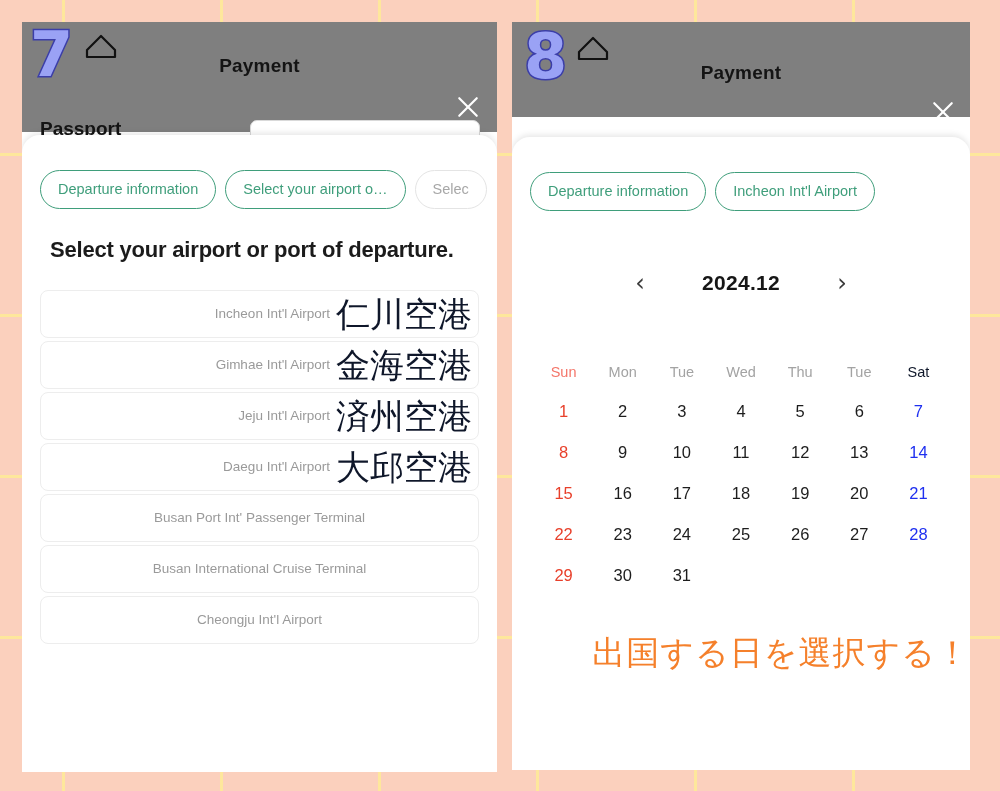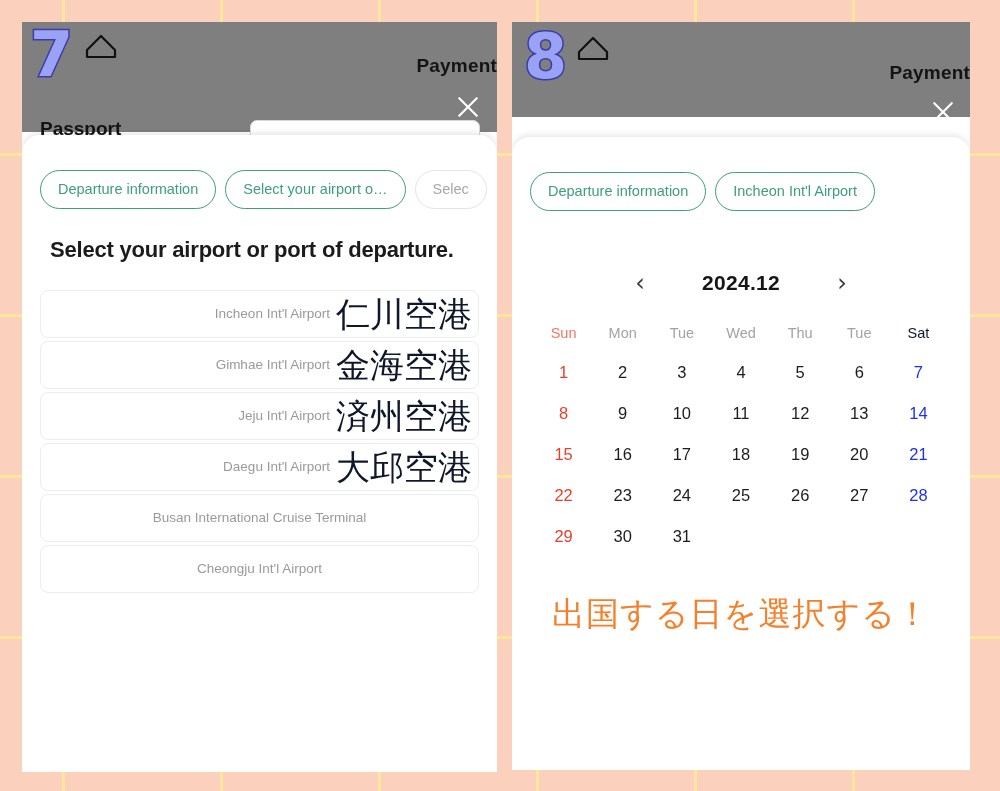--- a/index.html
+++ b/index.html
@@ -40,21 +40,21 @@
     position: absolute;
     left: 0; right: 0; top: 0;
     background: #7f7f7f;
   }
   #panel-left  .phone-header { height: 110px; }
   #panel-right .phone-header { height: 95px; }
 
   .payment-title {
     position: absolute;
     left: 0; right: 0;
-    text-align: right;
+    text-align: center;
     color: #141414;
     font-weight: bold;
     font-size: 19px;
     letter-spacing: .2px;
   }
   #panel-left  .payment-title { top: 33px; }
   #panel-right .payment-title { top: 40px; }
 
   .close-icon {
     position: absolute;
@@ -194,34 +194,35 @@
   .cal-grid {
     display: grid;
     grid-template-columns: repeat(7, 1fr);
     margin: 30px 22px 0 22px;
     row-gap: 22px;
     text-align: center;
   }
   .cal-dow {
     font-size: 14.5px;
     color: #a3a3a3;
+    margin-top: 39px;
   }
   .cal-dow.sun { color: #f4766a; }
   .cal-dow.sat { color: #0f172a; }
   .cal-day {
     font-size: 16.5px;
     color: #1d1d1d;
   }
   .cal-day.sun { color: #e8402b; }
   .cal-day.sat { color: #1f30f0; }
   .cal-day.empty { color: transparent; }
 
   .cal-caption {
     margin-top: 46px;
-    text-align: center;
+    text-align: right;
     font-size: 33px;
     color: #f5802b;
     letter-spacing: 1px;
   }
 
   
   .step-badge {
     position: absolute;
     font-weight: bold;
     color: #9aa2f5;
@@ -289,20 +290,23 @@
       <div class="airport-row has-jp">
         <span class="airport-en">Jeju Int'l Airport</span>
         <span class="airport-jp">済州空港</span>
       </div>
 
       <div class="airport-row has-jp">
         <span class="airport-en">Daegu Int'l Airport</span>
         <span class="airport-jp">大邱空港</span>
       </div>
 
+      <div class="airport-row no-jp">
+        <span class="airport-en">Busan Port Int' Passenger Terminal</span>
+      </div>
 
       <div class="airport-row no-jp">
         <span class="airport-en">Busan International Cruise Terminal</span>
       </div>
 
 
       <div class="airport-row no-jp">
         <span class="airport-en">Cheongju Int'l Airport</span>
       </div>
 

